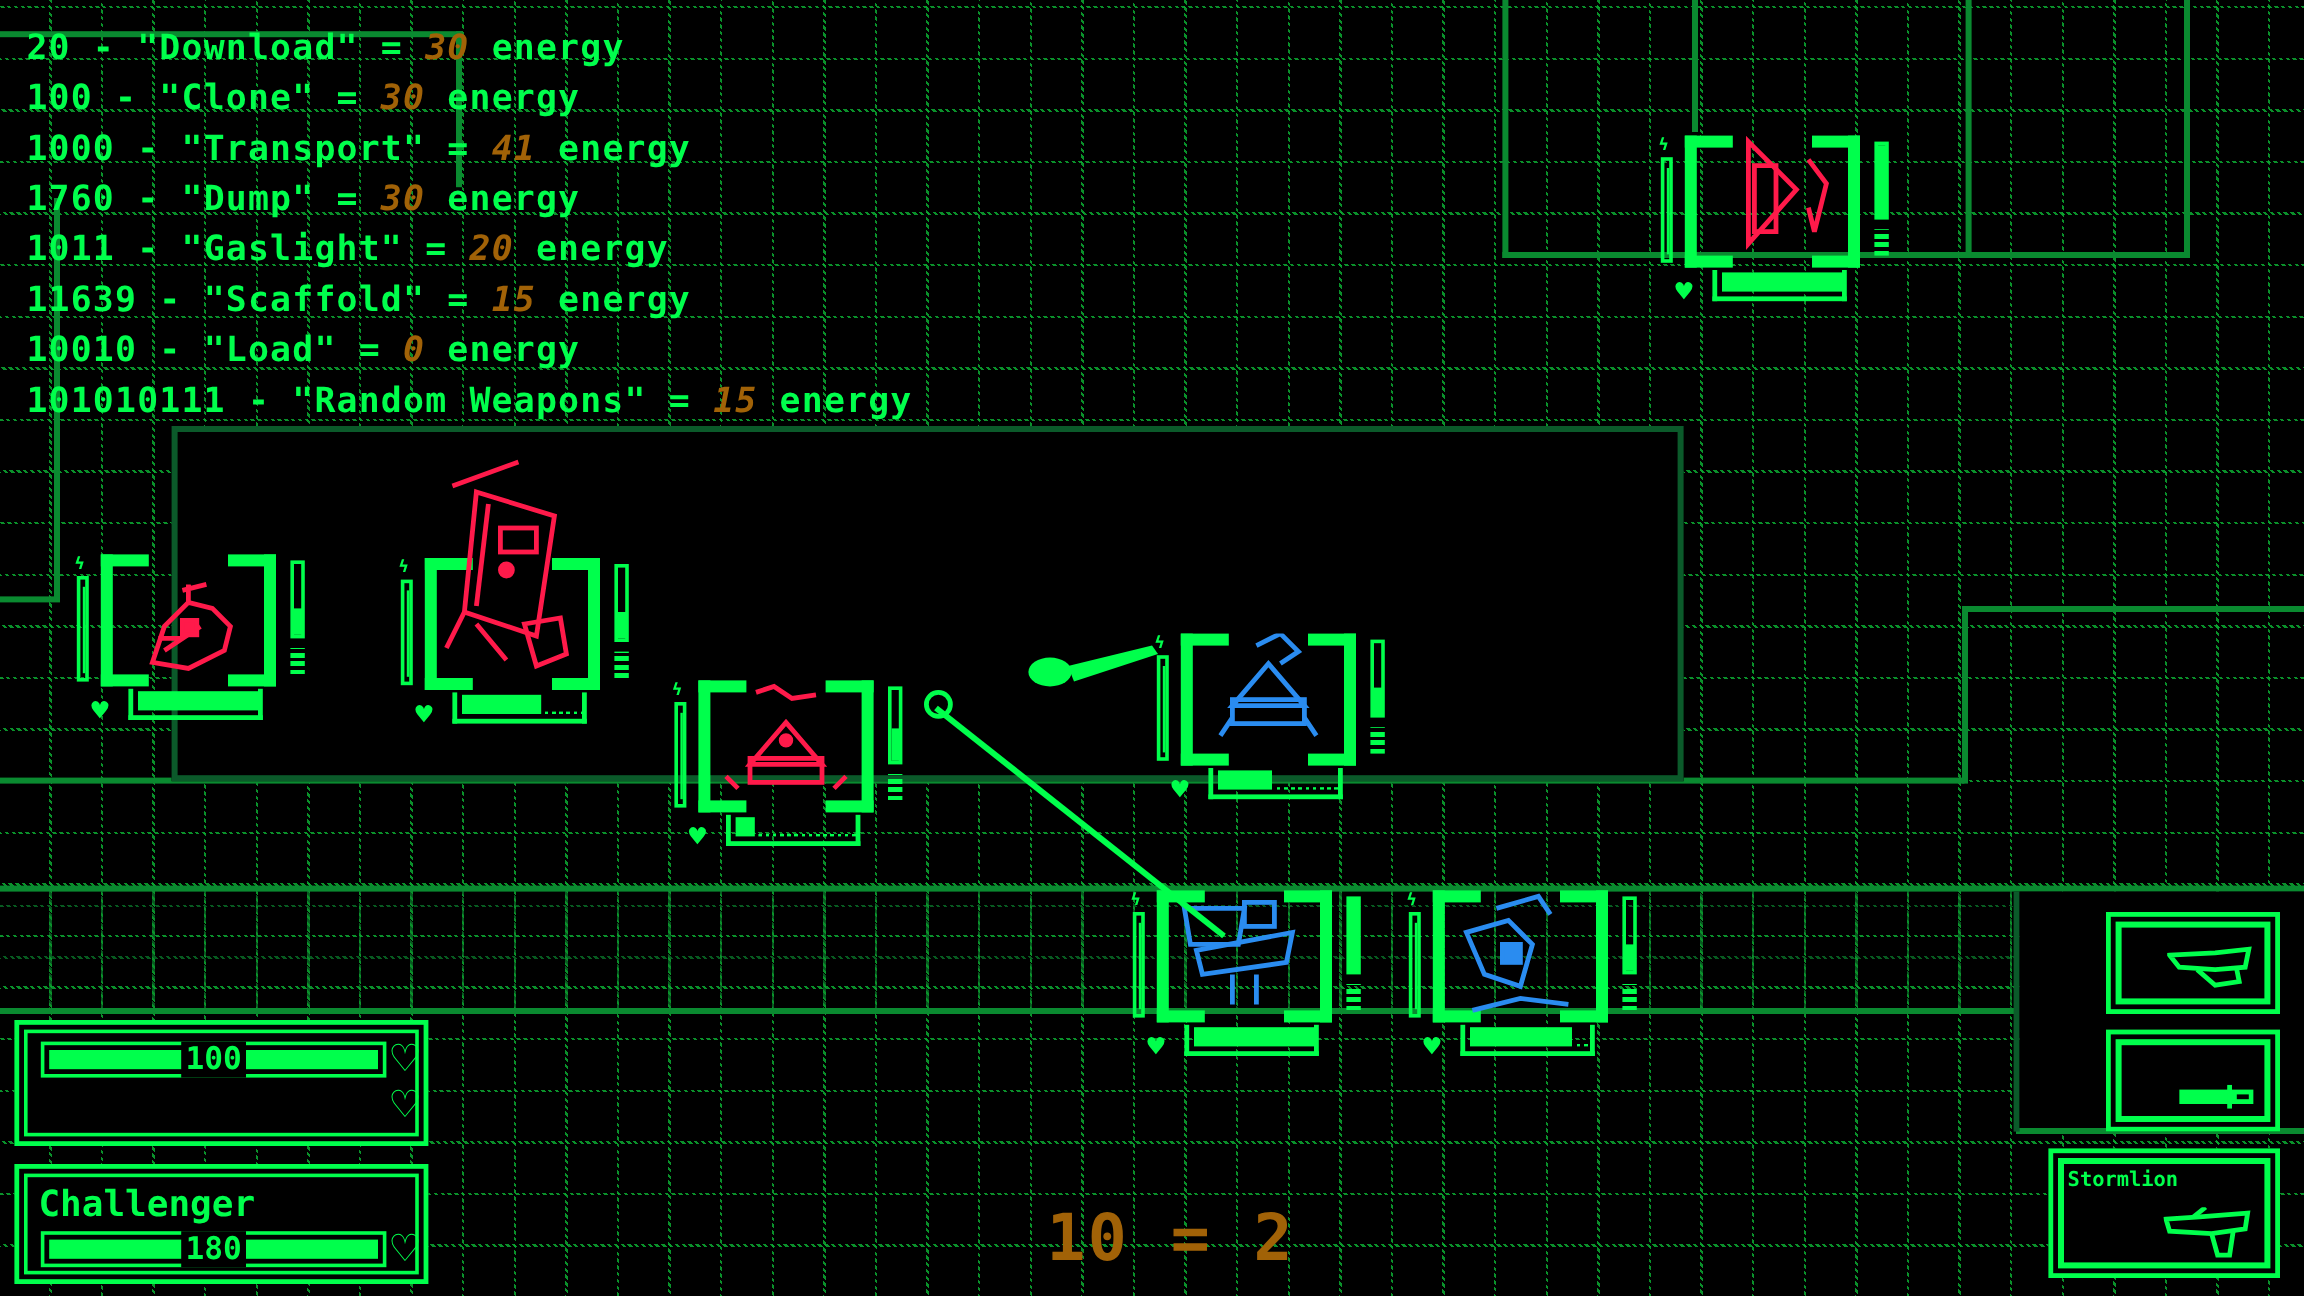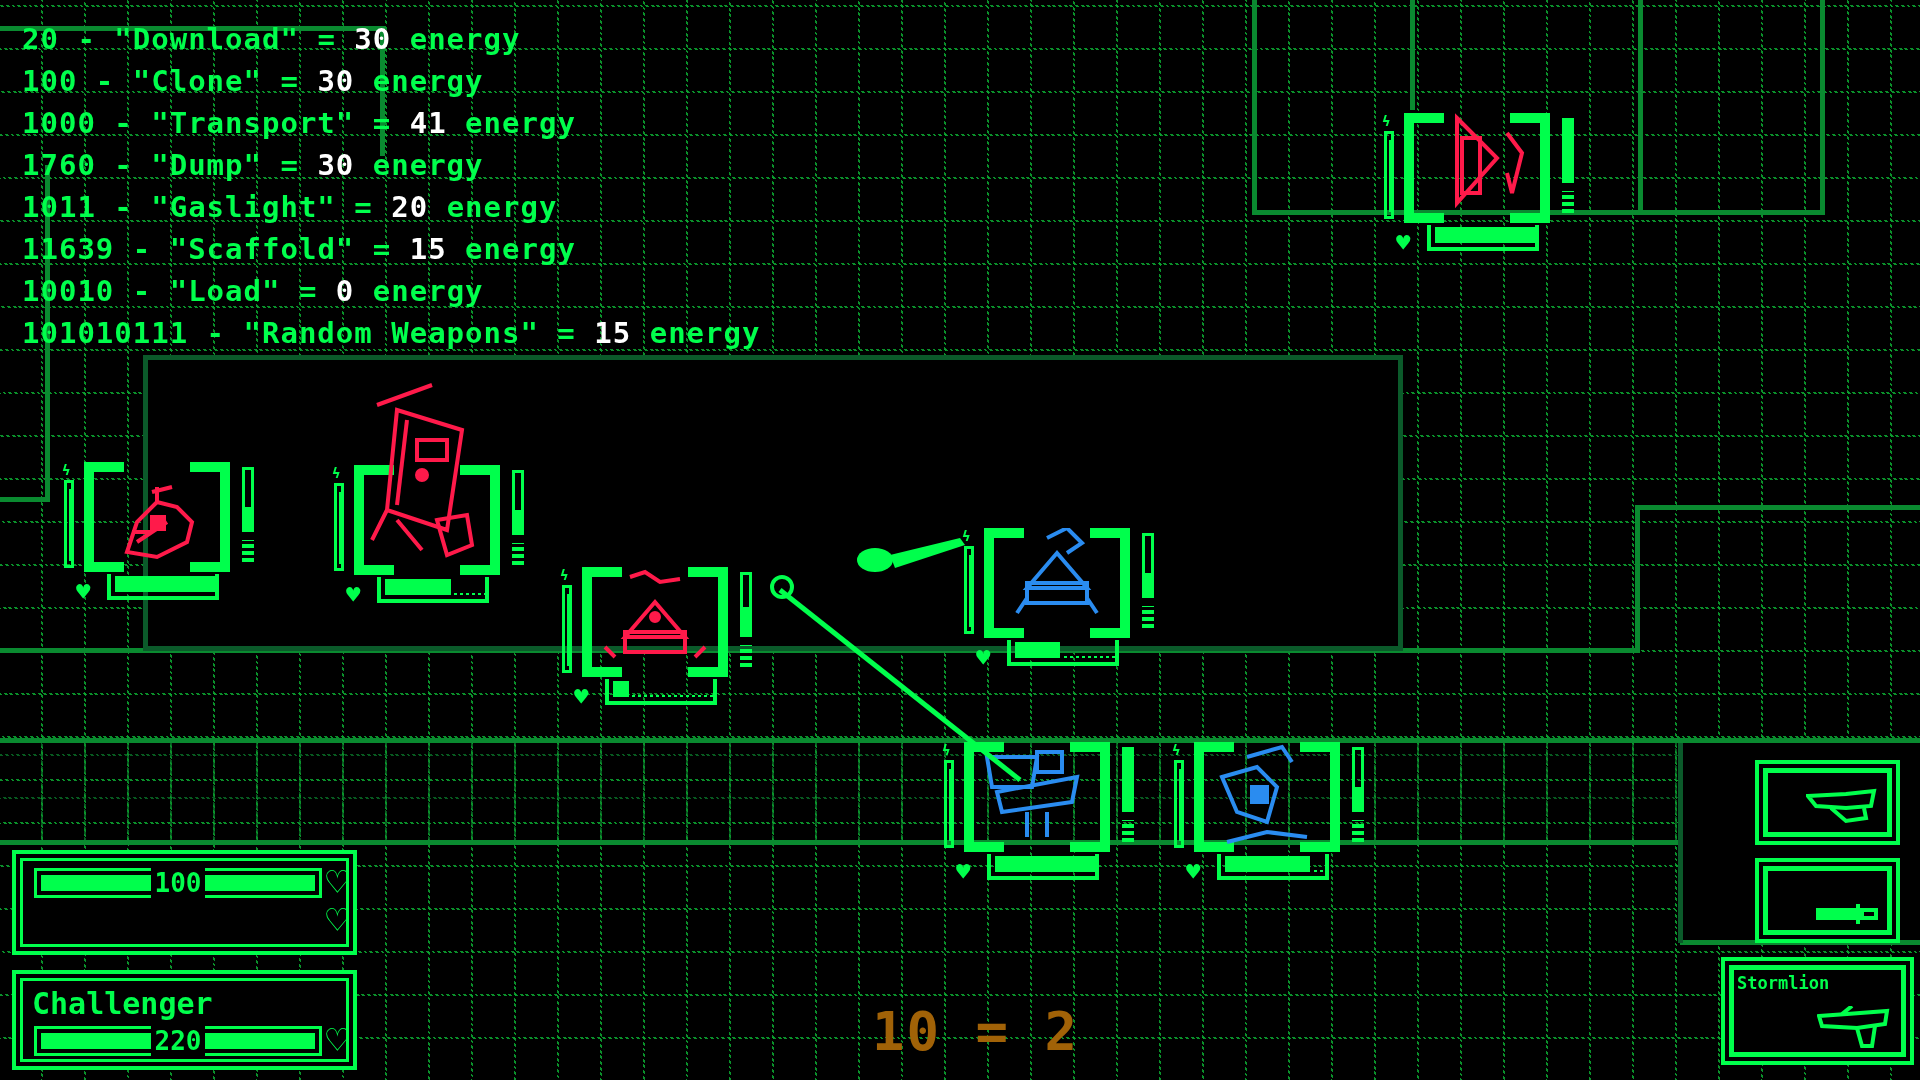--- a/index.html
+++ b/index.html
@@ -19,21 +19,21 @@
       repeating-linear-gradient(0deg, transparent 0 41px, rgba(8,100,35,0.9) 41px 43px);
     -webkit-mask-image: repeating-linear-gradient(45deg,#000 0 2px, transparent 2px 4px);
   }
   .wall { position:absolute; background:#0a8a30; }
   .wall.dim { background:#0b5a2a; }
   .dark-panel { position:absolute; background:#000; border:5px solid #0b5a2a; box-sizing:border-box; }
 
   .cmd-list { position:absolute; left:22px; top:18px; font-weight:bold; font-size:29px;
               color:#00ff4c; line-height:42px; letter-spacing:1px; }
   .cmd-line { white-space:pre; }
-  .cmd-energy { color:#ffffff; }
+  .cmd-energy { color:#a16207;font-style:italic; }
 
   
   .unit { position:absolute; width:180px; height:150px; }
   .unit .bracket-l, .unit .bracket-r {
     position:absolute; top:0; width:40px; height:110px; border:10px solid #00ff4c; box-sizing:border-box;
   }
   .unit .bracket-l { left:22px; border-right:none; }
   .unit .bracket-r { left:128px; border-left:none; }
   .unit .bolt { position:absolute; left:0; top:0; color:#00ff4c; font-size:14px; font-weight:bold; }
   .unit .lbar { position:absolute; left:2px; top:18px; width:10px; height:88px; border:3px solid #00ff4c; box-sizing:border-box; }
@@ -274,21 +274,21 @@
     <div class="bar-label"><span>100</span></div>
   </div>
   <span class="heart-icon" style="left:310px;top:10px;">♡</span>
   <span class="heart-icon" style="left:310px;top:48px;">♡</span>
 </div>
 
 <div class="hud-box" style="left:12px;top:970px;width:345px;height:100px;">
   <div class="challenger-name">Challenger</div>
   <div class="bar-frame" style="left:18px;top:52px;width:288px;">
     <div class="bar-fill" style="right:4px;"></div>
-    <div class="bar-label"><span>220</span></div>
+    <div class="bar-label"><span>180</span></div>
   </div>
   <span class="heart-icon" style="left:310px;top:48px;">♡</span>
 </div>
 
 <div class="equation">10 = 2</div>
 
 <div class="weapon-card" style="left:1755px;top:760px;width:145px;height:85px;">
   <svg style="position:absolute;right:18px;top:22px;width:72px;height:40px;" viewBox="0 0 72 40">
       <g fill="none" stroke="#00ff4c" stroke-width="4">
         <path d="M2 10 L40 8 L68 5 L65 20 L40 22 L10 20 Z"></path>
@@ -298,21 +298,21 @@
 </div>
 <div class="weapon-card" style="left:1755px;top:858px;width:145px;height:85px;">
   <svg style="position:absolute;right:18px;top:42px;width:62px;height:20px;" viewBox="0 0 62 20">
       <g fill="none" stroke="#00ff4c" stroke-width="4">
         <rect x="2" y="6" width="38" height="8" fill="#00ff4c"></rect>
         <line x1="42" y1="0" x2="42" y2="20"></line>
         <rect x="46" y="6" width="14" height="8"></rect>
       </g>
     </svg>
 </div>
-<div class="weapon-card" style="left:1707px;top:957px;width:193px;height:108px;margin-left:14px;">
+<div class="weapon-card" style="left:1707px;top:957px;width:193px;height:108px;">
   <div class="weapon-name">Stormlion</div>
   <svg style="position:absolute;right:18px;top:45px;width:75px;height:45px;" viewBox="0 0 75 45">
       <g fill="none" stroke="#00ff4c" stroke-width="4">
         <path d="M2 10 L30 8 L70 5 L68 18 L40 22 L5 20 Z"></path>
         <path d="M40 22 L45 40 L55 40 L58 20"></path>
         <path d="M25 8 L35 0"></path>
       </g>
     </svg>
 </div>
 

